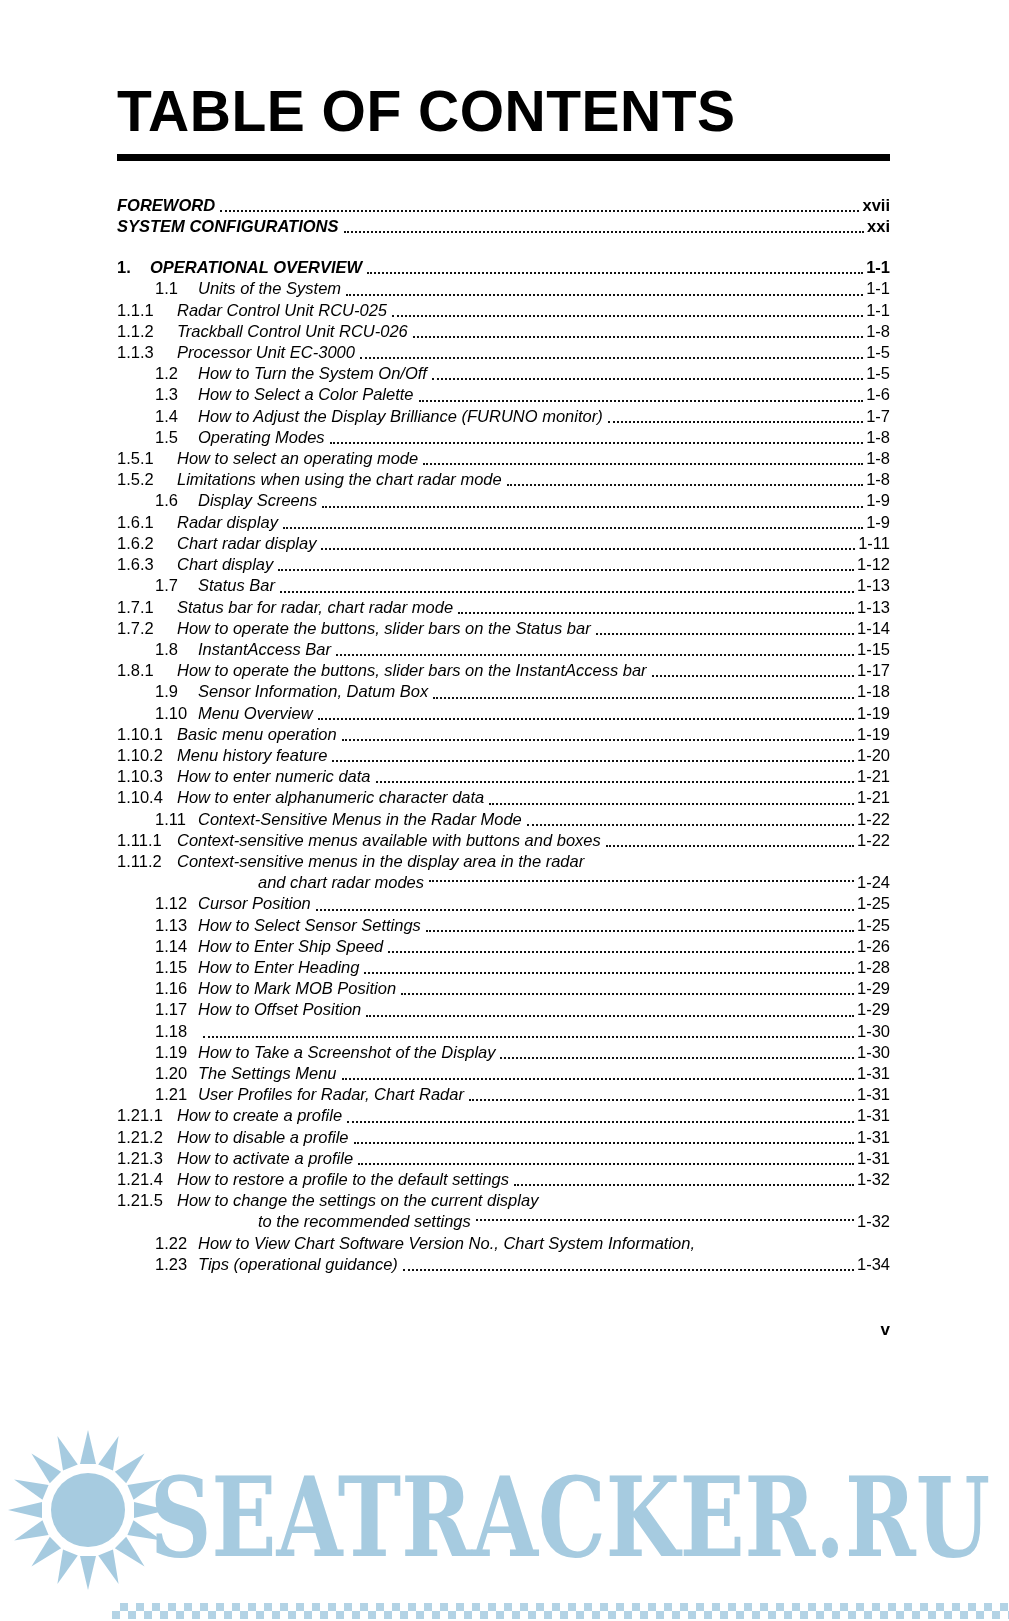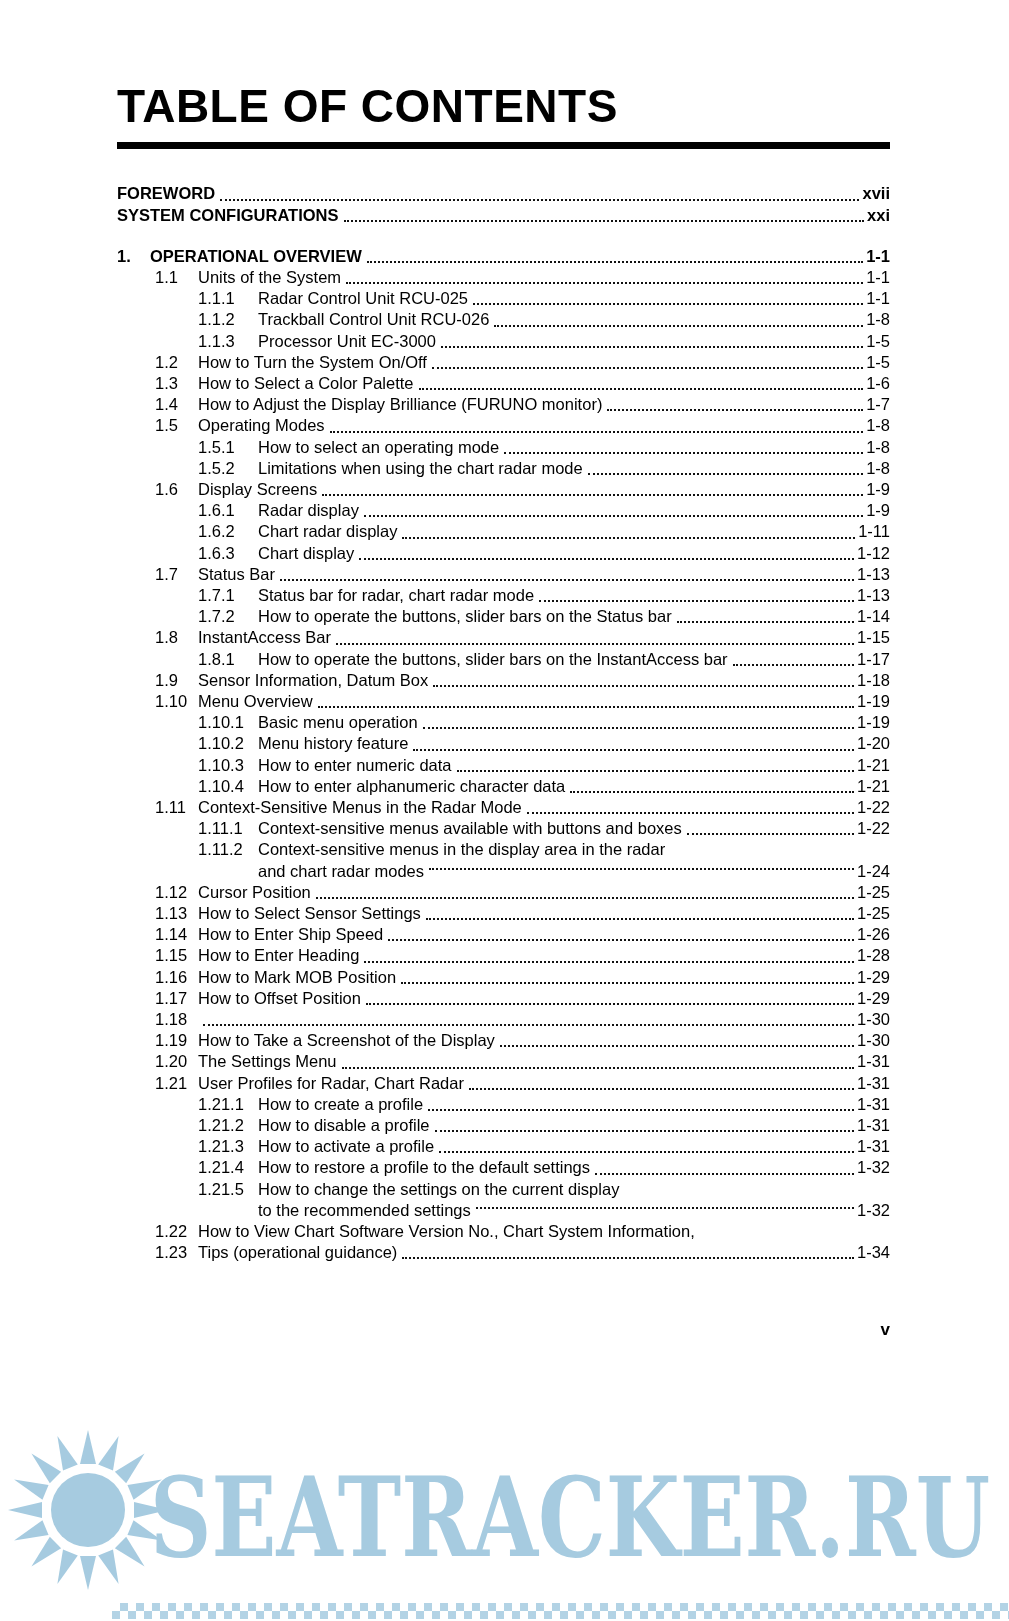--- a/index.html
+++ b/index.html
@@ -13,40 +13,40 @@
     color: #000;
     --wm: #a6cbe0;
   }
   .content {
     position: absolute;
     left: 117px;
     width: 773px;
     top: 0;
   }
   .doc-title {
-    font-size: 46px;
+    font-size: 57px;
     font-weight: bold;
     letter-spacing: 0.5px;
     margin: 82px 0 12px 0;
     line-height: 1.05;
   }
   .title-rule {
     height: 7px;
     background: #000;
     margin-bottom: 34px;
   }
   .toc-entry { font-size: 16.5px; line-height: 21.2px; }
   .toc-entry.front { font-weight: bold; }
   .toc-entry.chapter { font-weight: bold; margin-top: 20px; }
   .toc-line { display: flex; align-items: stretch; }
-  .toc-line .label { white-space: nowrap; }
+  .toc-line .label { white-space: nowrap; font-style: italic; }
   .num { flex: 0 0 auto; white-space: nowrap; }
   .chapter .num { width: 33px; }
   .section .num { margin-left: 38px; width: 43px; }
-  .sub .num { margin-left: 81px; width: 60px; }
+  .sub .num { width: 60px; }
   .section .toc-line.cont { padding-left: 81px; }
   .sub .toc-line.cont { padding-left: 141px; align-items: center; }
   .dots {
     flex: 1 1 auto;
     border-bottom: 2px dotted #111;
     margin: 0 3px 4px 5px;
     min-width: 24px;
   }
   .pagenum { flex: 0 0 auto; white-space: nowrap; }
   .footer-page {

